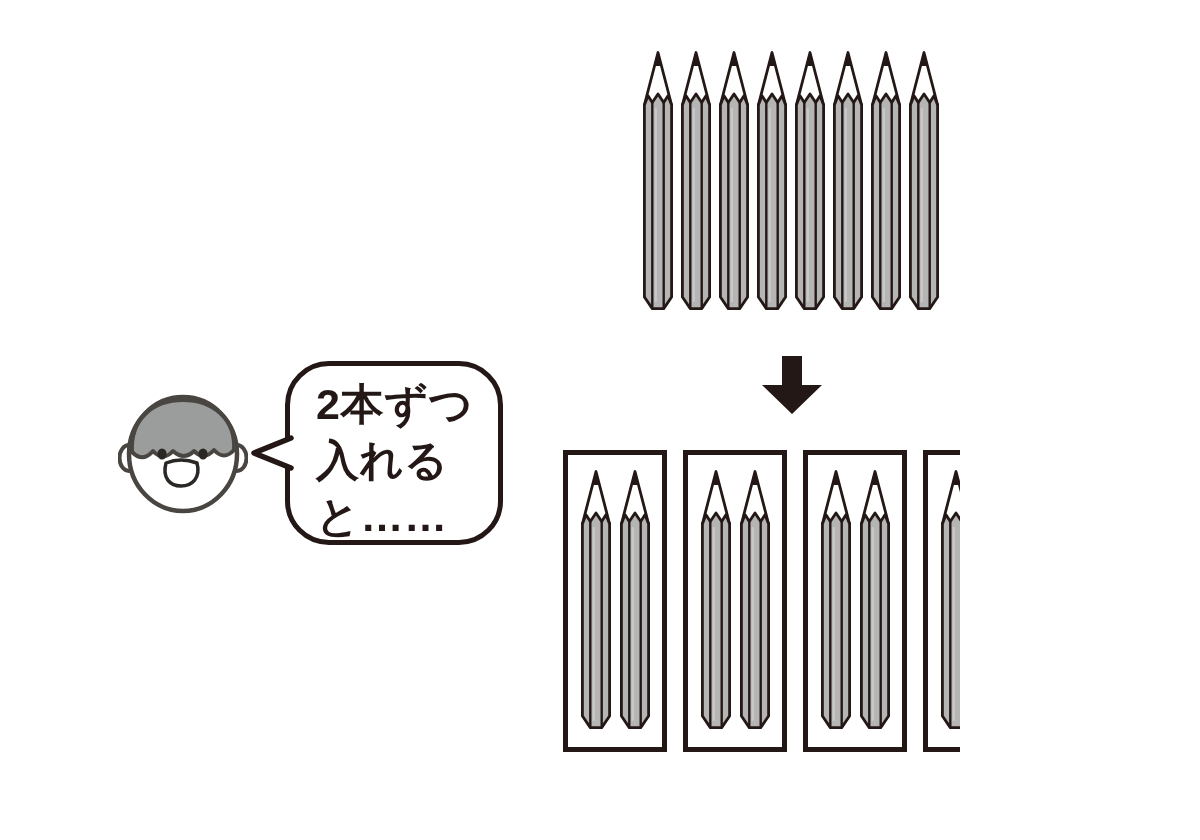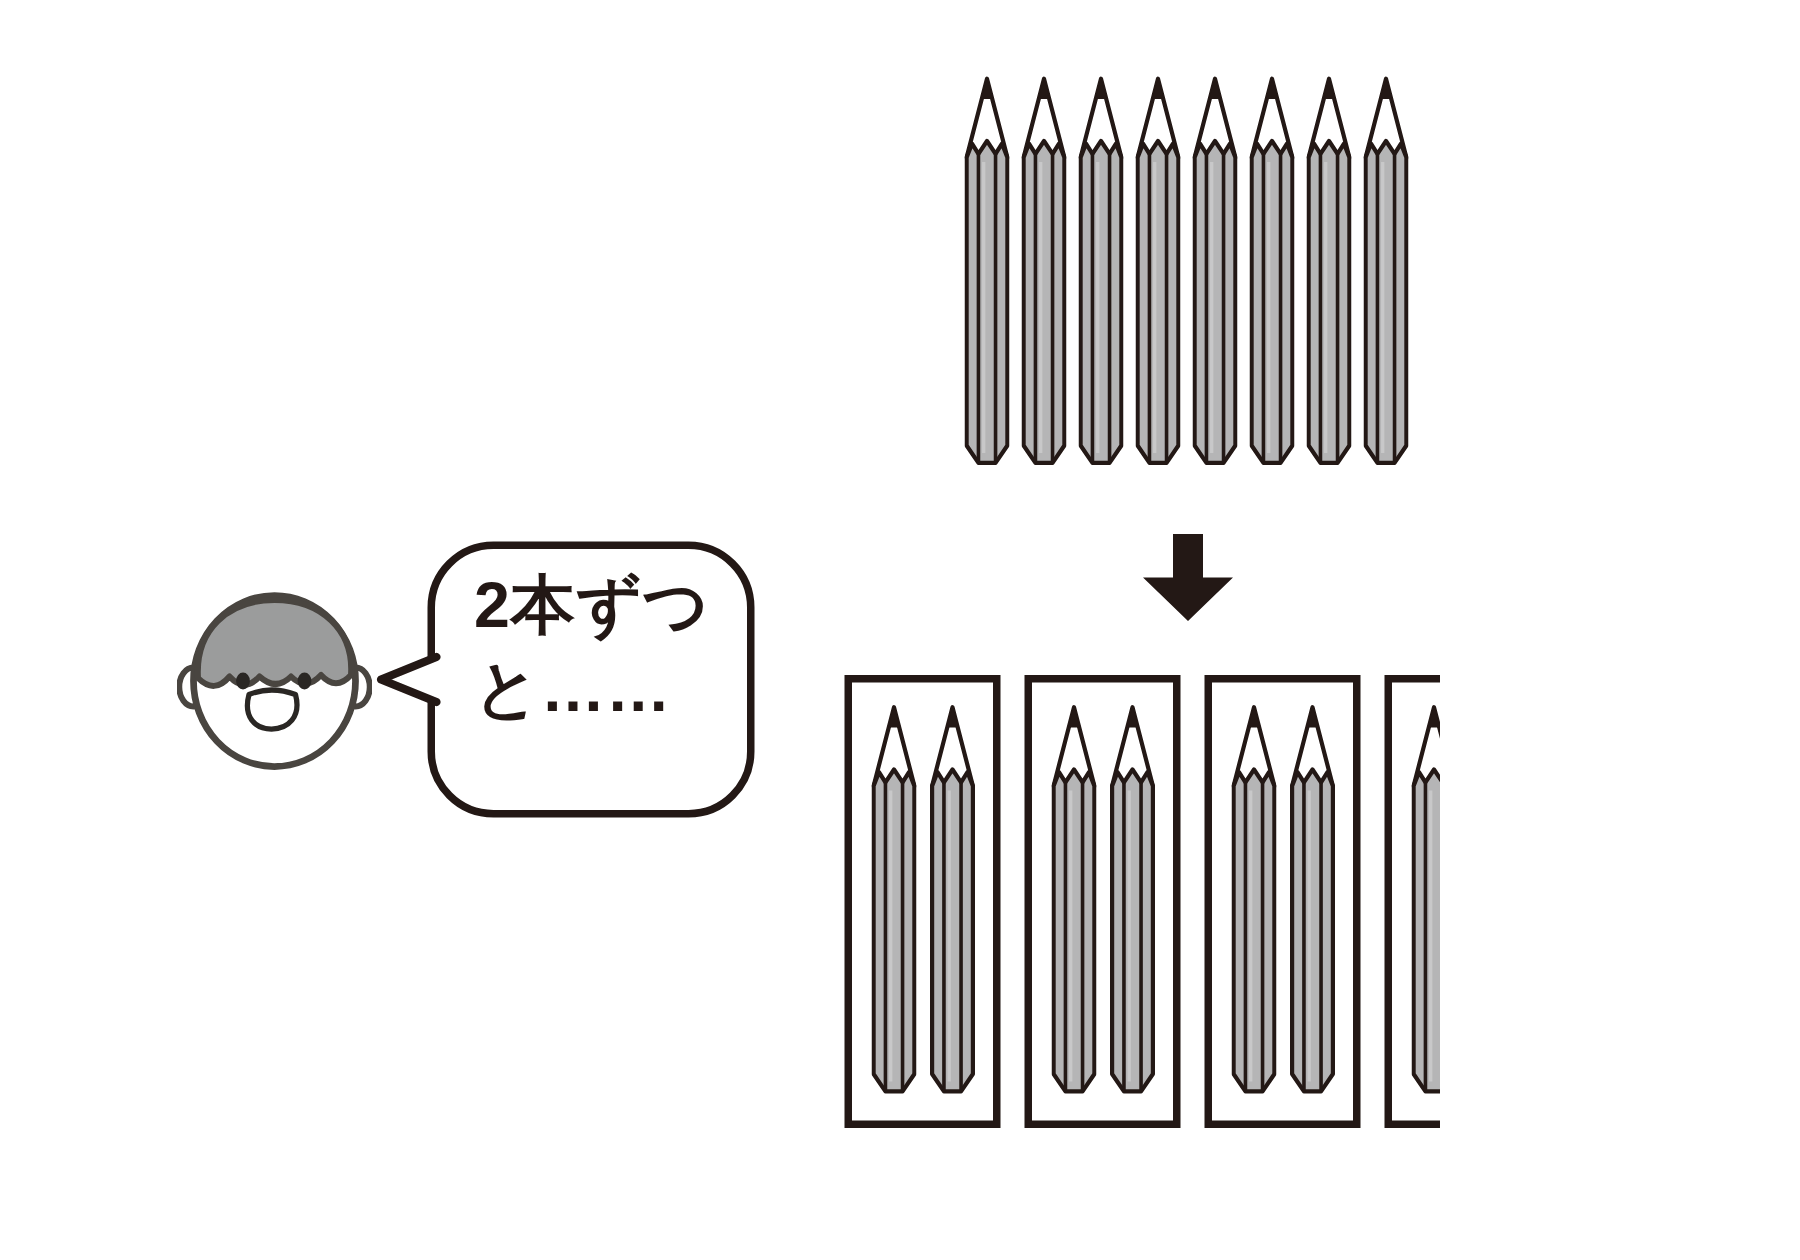--- a/index.html
+++ b/index.html
@@ -207,20 +207,21 @@
     <ellipse cx="65" cy="62" rx="54" ry="57" fill="#ffffff" stroke="#494540" stroke-width="4.5"></ellipse>
     <path d="M14,60 C12,28 34,8 65,8 C96,8 118,28 116,58
              q-10,11 -20,0 q-10,11 -20,1 q-10,10 -21,0 q-10,11 -20,0 q-10,12 -21,1 Z" fill="#9b9c9c" stroke="#494540" stroke-width="4" stroke-linejoin="round"></path>
     <ellipse cx="44" cy="62" rx="4.6" ry="5.6" fill="#2a2724"></ellipse>
     <ellipse cx="85" cy="62" rx="4.6" ry="5.6" fill="#2a2724"></ellipse>
     <path d="M48,71 Q63,65 79,71 C83,86 74,94 63,94 C52,94 44,86 48,71 Z" fill="#ffffff" stroke="#2a2724" stroke-width="3.5" stroke-linejoin="round"></path>
   </svg>
 
   <div class="bubble">
     <div class="line">2本ずつ</div>
+    <div class="line">入れる</div>
     <div class="line">と……</div>
   </div>
   <svg class="tail" width="50" height="50" viewBox="0 0 50 50">
     <path d="M45,10 L8,25 L45,40 Z" fill="#ffffff" stroke="none"></path>
     <path d="M45,10 L8,25 L45,40" fill="none" stroke="#231815" stroke-width="5.5" stroke-linejoin="round" stroke-linecap="round"></path>
   </svg>
 
 </div>
 
 </body></html>

